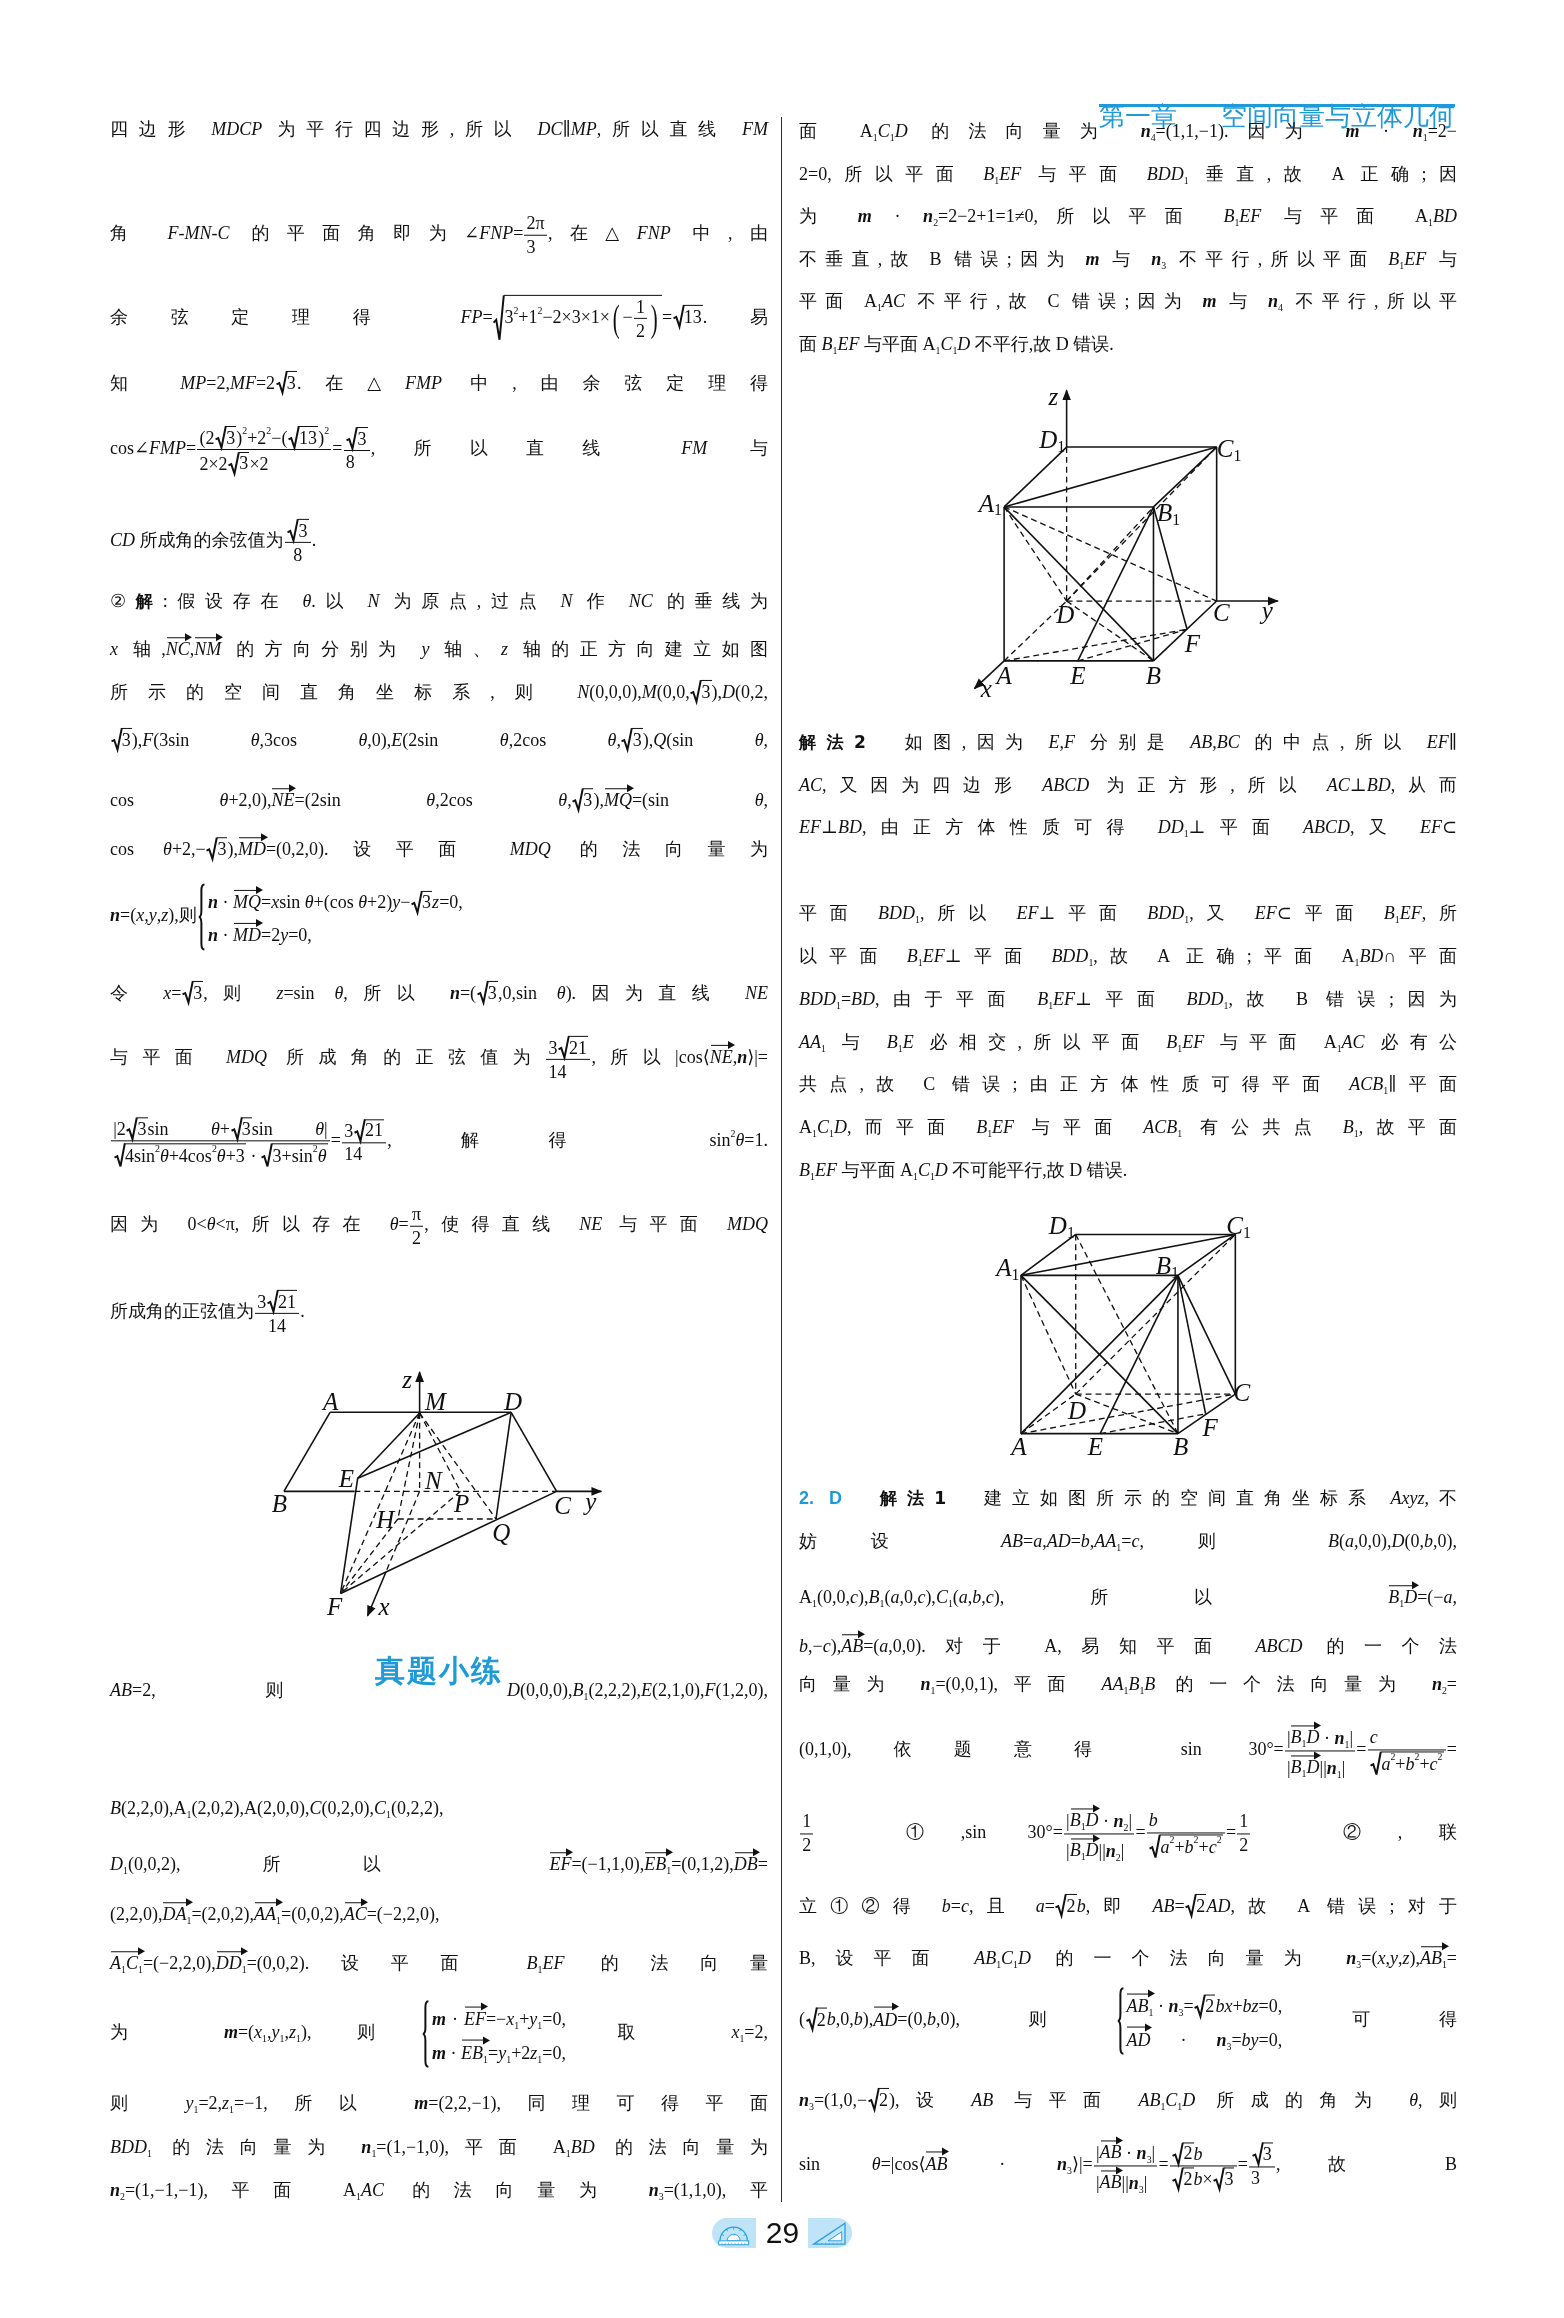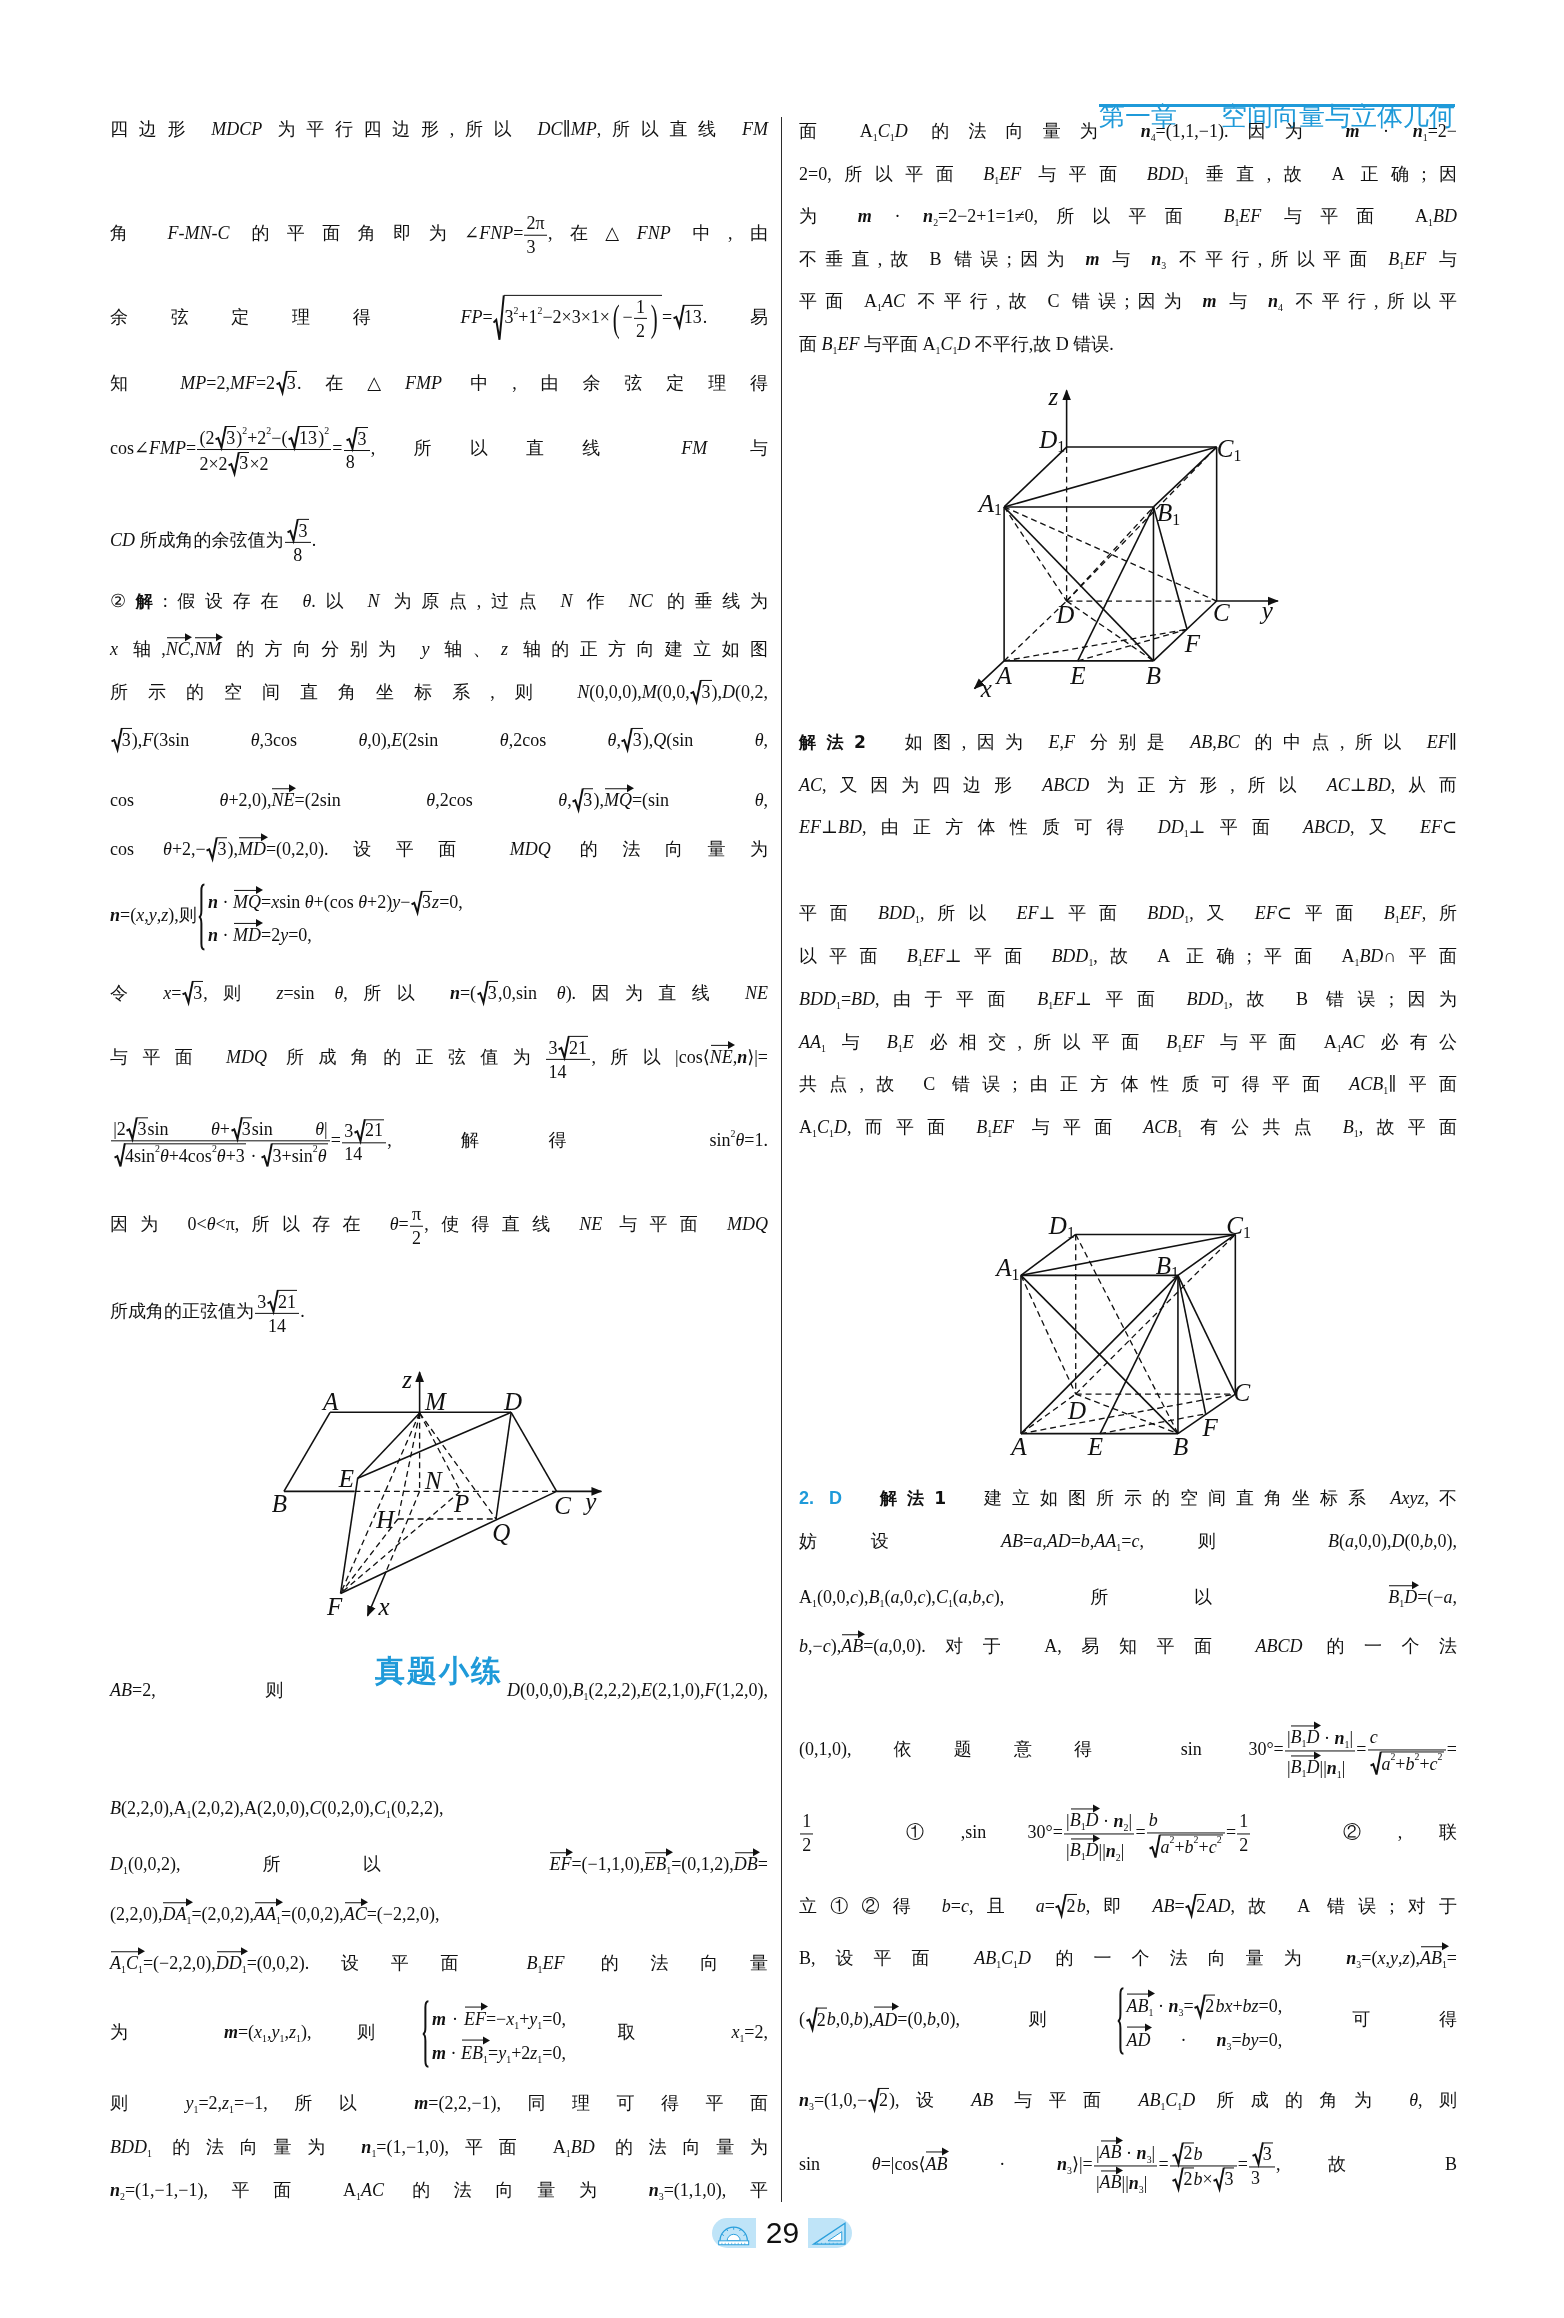--- a/index.html
+++ b/index.html
@@ -349,20 +349,21 @@
 
   <div class="line R full" style="top:743px"><span class="kw">解法2</span>　如图,因为 <span class="mi">E</span>,<span class="mi">F</span> 分别是 <span class="mi">AB</span>,<span class="mi">BC</span> 的中点,所以 <span class="mi">EF</span>∥</div>
   <div class="line R full" style="top:786px"><span class="mi">AC</span>,又因为四边形 <span class="mi">ABCD</span> 为正方形,所以 <span class="mi">AC</span>⊥<span class="mi">BD</span>,从而</div>
   <div class="line R full" style="top:828px"><span class="mi">EF</span>⊥<span class="mi">BD</span>,由正方体性质可得 <span class="mi">DD</span><span class="sb">1</span>⊥平面 <span class="mi">ABCD</span>,又 <span class="mi">EF</span>⊂</div>
   <div class="line R full" style="top:914px">平面 <span class="mi">BDD</span><span class="sb">1</span>,所以 <span class="mi">EF</span>⊥平面 <span class="mi">BDD</span><span class="sb">1</span>,又 <span class="mi">EF</span>⊂平面 <span class="mi">B</span><span class="sb">1</span><span class="mi">EF</span>,所</div>
   <div class="line R full" style="top:957px">以平面 <span class="mi">B</span><span class="sb">1</span><span class="mi">EF</span>⊥平面 <span class="mi">BDD</span><span class="sb">1</span>,故 A 正确;平面 A<span class="sb">1</span><span class="mi">BD</span>∩平面</div>
   <div class="line R full" style="top:1000px"><span class="mi">BDD</span><span class="sb">1</span>=<span class="mi">BD</span>,由于平面 <span class="mi">B</span><span class="sb">1</span><span class="mi">EF</span>⊥平面 <span class="mi">BDD</span><span class="sb">1</span>,故 B 错误;因为</div>
   <div class="line R full" style="top:1043px"><span class="mi">AA</span><span class="sb">1</span> 与 <span class="mi">B</span><span class="sb">1</span><span class="mi">E</span> 必相交,所以平面 <span class="mi">B</span><span class="sb">1</span><span class="mi">EF</span> 与平面 A<span class="sb">1</span><span class="mi">AC</span> 必有公</div>
   <div class="line R full" style="top:1085px">共点,故 C 错误;由正方体性质可得平面 <span class="mi">ACB</span><span class="sb">1</span>∥平面</div>
   <div class="line R full" style="top:1128px">A<span class="sb">1</span><span class="mi">C</span><span class="sb">1</span><span class="mi">D</span>,而平面 <span class="mi">B</span><span class="sb">1</span><span class="mi">EF</span> 与平面 <span class="mi">ACB</span><span class="sb">1</span> 有公共点 <span class="mi">B</span><span class="sb">1</span>,故平面</div>
+  <div class="line R" style="top:1171px"><span class="mi">B</span><span class="sb">1</span><span class="mi">EF</span> 与平面 A<span class="sb">1</span><span class="mi">C</span><span class="sb">1</span><span class="mi">D</span> 不可能平行,故 D 错误.</div>
 
   <svg class="fig" style="left:988px;top:1206px;width:277px;height:264px" viewBox="1500 1830 420 400">
     <line x1="1550" y1="1935" x2="1633" y2="1873"></line>
     <line x1="1633" y1="1873" x2="1875" y2="1873"></line>
     <line x1="1875" y1="1873" x2="1875" y2="2115"></line>
     <line x1="1550" y1="1935" x2="1788" y2="1935"></line>
     <line x1="1788" y1="1935" x2="1875" y2="1873"></line>
     <line x1="1550" y1="1935" x2="1550" y2="2175"></line>
     <line x1="1788" y1="1935" x2="1788" y2="2175"></line>
     <line x1="1550" y1="2175" x2="1788" y2="2175"></line>
@@ -391,20 +392,21 @@
     <text x="1837" y="2178" text-anchor="middle">F</text>
     <text x="1547" y="2208" text-anchor="middle">A</text>
     <text x="1663" y="2208" text-anchor="middle">E</text>
     <text x="1792" y="2208" text-anchor="middle">B</text>
   </svg>
 
   <div class="line R full" style="top:1499px"><span class="hl">2. D</span>　<span class="kw">解法1</span>　建立如图所示的空间直角坐标系 <span class="mi">Axyz</span>,不</div>
   <div class="line R full" style="top:1542px">妨设 <span class="mi">AB</span>=<span class="mi">a</span>,<span class="mi">AD</span>=<span class="mi">b</span>,<span class="mi">AA</span><span class="sb">1</span>=<span class="mi">c</span>,则 <span class="mi">B</span>(<span class="mi">a</span>,0,0),<span class="mi">D</span>(0,<span class="mi">b</span>,0),</div>
   <div class="line R full" style="top:1596px">A<span class="sb">1</span>(0,0,<span class="mi">c</span>),<span class="mi">B</span><span class="sb">1</span>(<span class="mi">a</span>,0,<span class="mi">c</span>),<span class="mi">C</span><span class="sb">1</span>(<span class="mi">a</span>,<span class="mi">b</span>,<span class="mi">c</span>),所以 <span class="vec"><span class="arr"></span><span class="vb"><span class="mi">B</span><span class="sb">1</span><span class="mi">D</span></span></span>=(−<span class="mi">a</span>,</div>
   <div class="line R full" style="top:1645px"><span class="mi">b</span>,−<span class="mi">c</span>),<span class="vec"><span class="arr"></span><span class="vb"><span class="mi">AB</span></span></span>=(<span class="mi">a</span>,0,0).对于 A,易知平面 <span class="mi">ABCD</span> 的一个法</div>
+  <div class="line R full" style="top:1685px">向量为 <span class="mb">n</span><span class="sb">1</span>=(0,0,1),平面 <span class="mi">AA</span><span class="sb">1</span><span class="mi">B</span><span class="sb">1</span><span class="mi">B</span> 的一个法向量为 <span class="mb">n</span><span class="sb">2</span>=</div>
   <div class="line R full" style="top:1751px">(0,1,0),依题意得 sin 30°=<span class="frac">
         <span class="num">|<span class="vec"><span class="arr"></span><span class="vb"><span class="mi">B</span><span class="sb">1</span><span class="mi">D</span></span></span> · <span class="mb">n</span><span class="sb">1</span>|</span>
         <span class="den">|<span class="vec"><span class="arr"></span><span class="vb"><span class="mi">B</span><span class="sb">1</span><span class="mi">D</span></span></span>||<span class="mb">n</span><span class="sb">1</span>|</span>
       </span>=<span class="frac">
         <span class="num"><span class="mi">c</span></span>
         <span class="den"><span class="sqrt">
             <svg viewBox="0 0 20 100" preserveAspectRatio="none" class="rad">
               <path d="M1 60 L6 54 L12 97 L20 1" vector-effect="non-scaling-stroke"></path>
             </svg>
             <span class="rb"><span class="mi">a</span><span class="sp">2</span>+<span class="mi">b</span><span class="sp">2</span>+<span class="mi">c</span><span class="sp">2</span></span>

